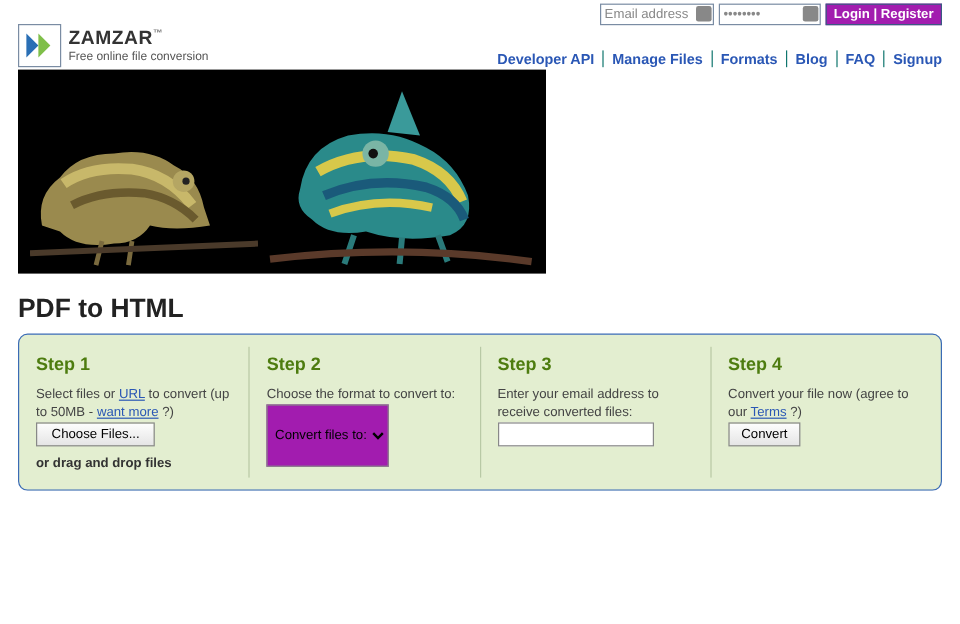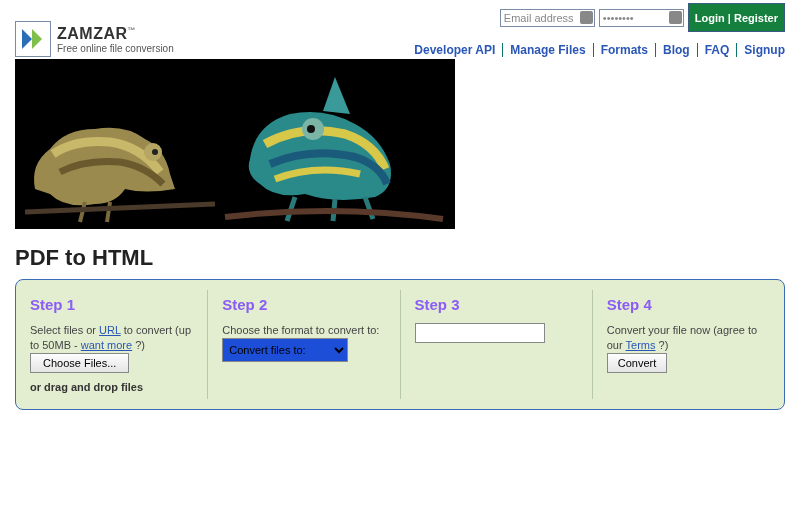--- a/index.html
+++ b/index.html
@@ -4,47 +4,47 @@
 <style>
   * { box-sizing: border-box; margin: 0; padding: 0; }
   body { font-family: Arial, Helvetica, sans-serif; font-size: 12px; color: #333; background: #fff; width: 800px; }
   .wrapper { width: 770px; margin: 0 auto; }
   .header { display: flex; align-items: flex-end; padding: 3px 0 0 0; }
   .logo-block { display: flex; align-items: center; gap: 6px; }
   .logo-icon { width: 36px; height: 36px; border: 1px solid #7a8ca3; display:flex; align-items:center; justify-content:center; background:#fff; }
   .brand-text .brand-name { font-size: 16px; font-weight: bold; color:#333; letter-spacing:0.5px; }
   .brand-text .brand-name sup { font-size: 8px; color:#777; }
   .brand-text .brand-tag { font-size: 10px; color:#555; }
-  .header-right { margin-left: auto; display:flex; flex-direction:column; align-items:flex-end; gap:11px; }
+  .header-right { margin-left: auto; display:flex; flex-direction:column; align-items:flex-end; gap:21px; }
   .login-row { display:flex; gap:4px; align-items:center; }
   .field-wrap { position:relative; }
   .login-row input { border:1px solid #7a8ca3; height:18px; font-size:11px; padding:0 16px 0 3px; background:#fff; color:#888; }
   .field-icon { position:absolute; right:2px; top:2px; width:13px; height:13px; background:#888; border-radius:2px; pointer-events:none; }
   .email-field { width: 95px; }
   .password-field { width: 85px; }
-  .login-btn { background:#15803d; color:#fff; border:1px solid #3a5a82; height:29px; font-size:11px; padding:0 6px; cursor:pointer; font-weight:bold; }
+  .login-btn { background:#a21caf; color:#fff; border:1px solid #3a5a82; height:18px; font-size:11px; padding:0 6px; cursor:pointer; font-weight:bold; }
   .nav-row { display:flex; gap:0; font-size:12px; }
   .nav-row a { color:#2a57b5; text-decoration:none; font-weight:bold; padding:0 7px; border-right:1px solid #0f766e; cursor:pointer; }
   .nav-row a:last-child { border-right:none; padding-right:0; }
   .hero { width:770px; height:170px; display:flex; margin-top:2px; }
   .hero-left { width:440px; height:170px; background:#000; position:relative; overflow:hidden; }
   .hero-right { flex:1; background:linear-gradient(#5a7aa8,#7a95b8); display:flex; align-items:center; justify-content:center; padding:0 18px; }
   .hero-right .msg { color:#fff; font-size:17px; font-weight:bold; text-align:right; line-height:1.35; width:100%; }
   .page-title { font-size:22px; font-weight:bold; margin:16px 0 8px 0; color:#222; }
   .intro { font-size:11px; color:#444; margin-bottom:14px; }
   .intro a { color:#2a57b5; }
   .steps-box { border:1px solid #3a6bb5; border-radius:8px; background:#e3eed0; display:flex; padding:10px 0; }
   .step { flex:1; padding:6px 14px; border-right:1px solid #b8c9a5; }
   .step:last-child { border-right:none; }
-  .step h3 { font-size:15px; font-weight:bold; margin-bottom:10px; color:#8b5cf6; }
+  .step h3 { font-size:15px; font-weight:bold; margin-bottom:10px; color:#4d7c0f; }
   .step p { font-size:11px; color:#444; line-height:1.35; }
   .step a { color:#2a57b5; }
   .choose-btn { background:linear-gradient(#fdfdfd,#e5e5e5); border:1px solid #888; font-size:11px; padding:3px 12px; cursor:pointer; }
   .dragdrop { font-size:11px; font-weight:bold; margin-top:8px; color:#333; }
-  .step select { font-size:11px; border:1px solid #888; background:#1d4ed8; padding:4px 2px; width:126px; }
+  .step select { font-size:11px; border:1px solid #888; background:#a21caf; padding:18px 2px; width:102px; }
   .step input[type="text"] { border:1px solid #888; height:20px; width:130px; background:#fff; font-size:11px; padding:0 3px; }
   .convert-btn { background:linear-gradient(#fdfdfd,#e5e5e5); border:1px solid #888; font-size:11px; padding:3px 10px; cursor:pointer; }
   
   .cham { position:absolute; }
   .cham svg { display:block; }
 </style>
 </head>
 <body>
 
 <div class="wrapper">
@@ -128,20 +128,21 @@
     </div>
     <div class="step">
       <h3>Step 2</h3>
       <p>Choose the format to convert to:</p>
       <select>
         <option>Convert files to:</option>
       </select>
     </div>
     <div class="step">
       <h3>Step 3</h3>
+      <p>Enter your email address to receive converted files:</p>
       <input type="text" style="">
     </div>
     <div class="step">
       <h3>Step 4</h3>
       <p>
         <span>Convert your file now (agree to our </span><a href="#">Terms</a><span> ?)</span>
       </p>
       <button class="convert-btn">Convert</button>
     </div>
   </div>

